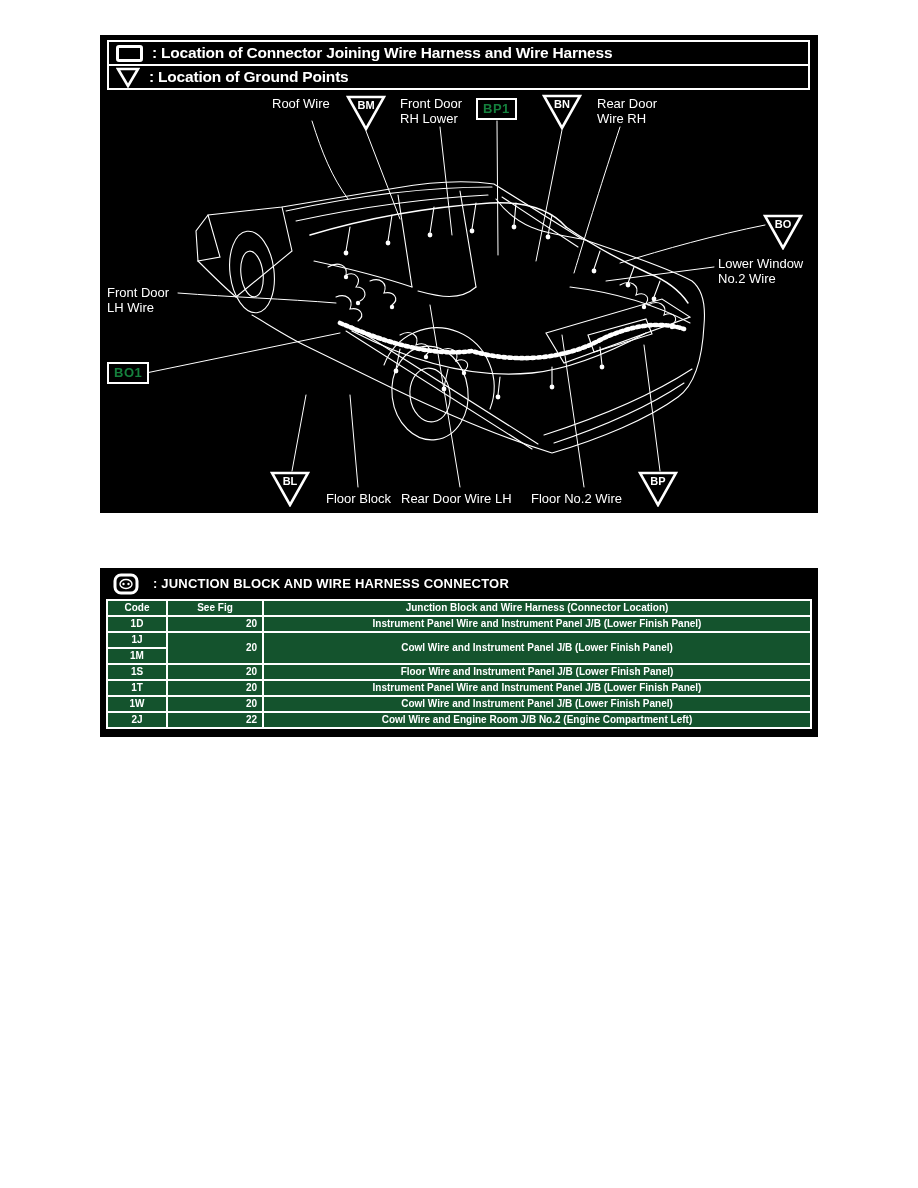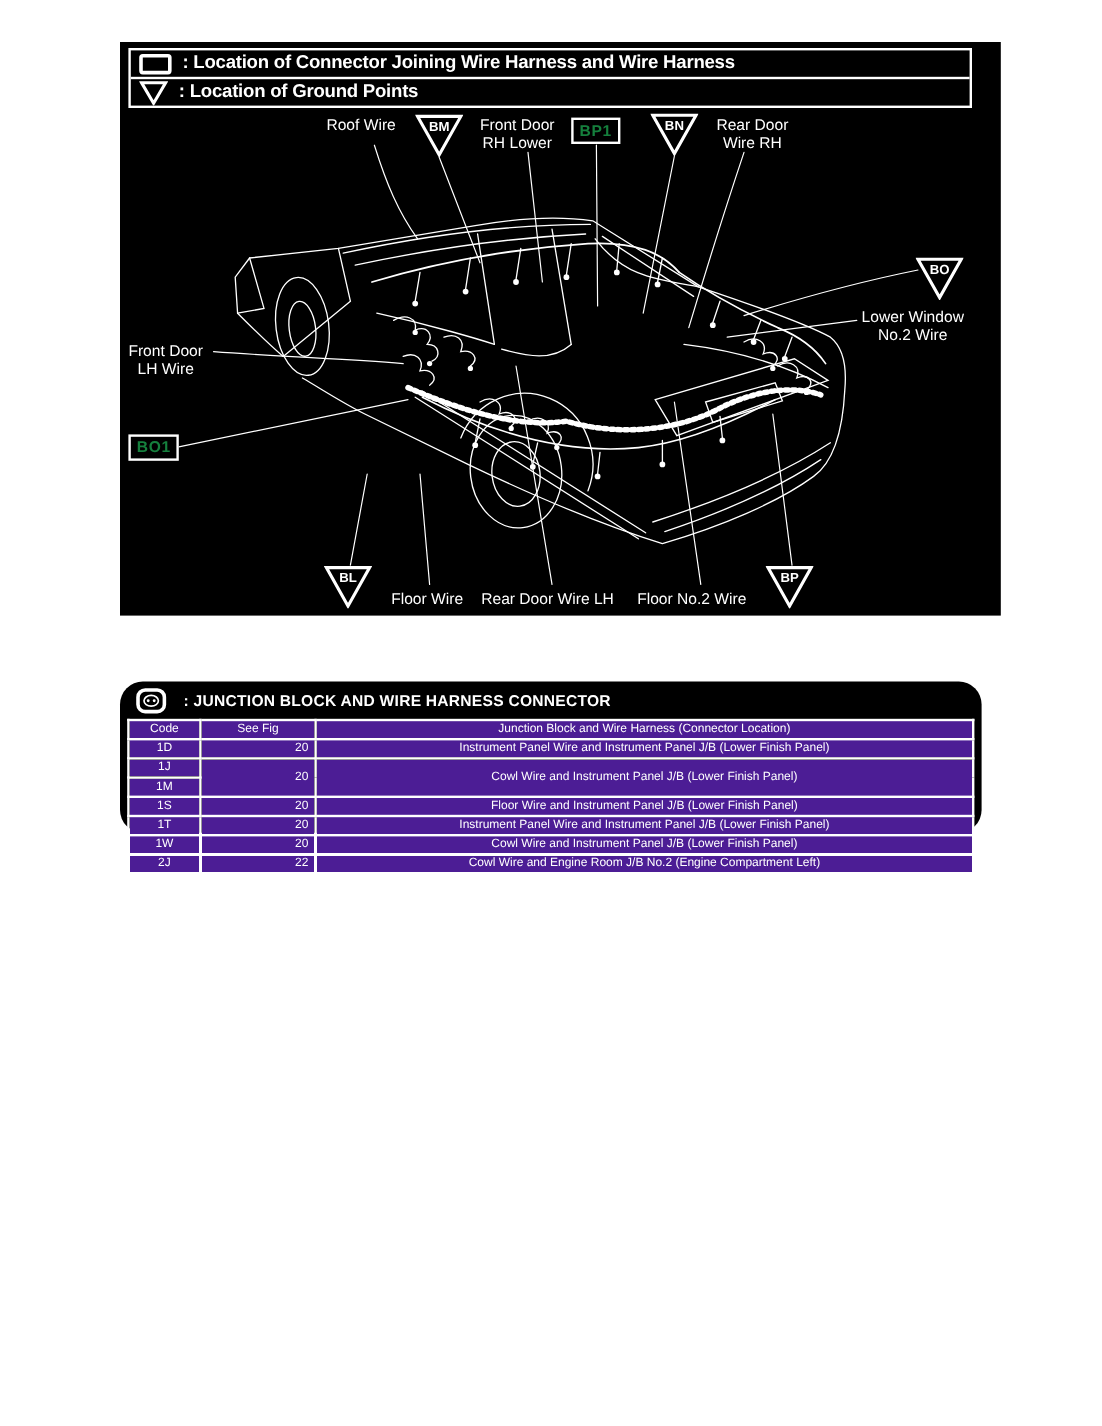--- a/index.html
+++ b/index.html
@@ -3,47 +3,47 @@
 <meta charset="utf-8">
 <style>
   html,body{margin:0;padding:0;}
   body{
     width:918px;height:1188px;background:#fff;position:relative;
     font-family:"Liberation Sans", sans-serif;
   }
   
   .diagram-panel{
     position:absolute;left:100px;top:35px;width:718px;height:478px;
-    background:#000;color:#fff;overflow:hidden;padding-left:16px;
+    background:#000;color:#fff;overflow:hidden;
   }
   .legend{position:absolute;left:7px;top:5px;width:699px;border:2px solid #fff;z-index:5;background:#000;}
   .legend-row{display:flex;align-items:center;height:22px;padding-left:7px;}
   .legend-row + .legend-row{border-top:2px solid #fff;}
   .legend-label{font-size:15.5px;font-weight:bold;letter-spacing:-0.2px;margin-left:9px;white-space:nowrap;}
   .rect-icon{display:inline-block;width:21px;height:11px;border:3px solid #fff;border-radius:3px;flex:0 0 auto;}
   .legend-tri{flex:0 0 auto;}
   .car-svg{position:absolute;left:0;top:0;z-index:1;}
-  .wire-label{position:absolute;font-size:13px;line-height:15px;color:#fff;white-space:nowrap;z-index:4;text-align:center;}
+  .wire-label{position:absolute;font-size:13px;line-height:15px;color:#fff;white-space:nowrap;z-index:4;}
   .tri-marker{position:absolute;z-index:4;}
   .tri-marker text{font-family:"Liberation Sans",sans-serif;font-size:11px;font-weight:bold;fill:#fff;}
   .box-marker{
     position:absolute;z-index:4;border:2.5px solid #fff;background:#000;color:#15803d;
     font-size:13px;font-weight:bold;padding:1px 5px 2px;letter-spacing:0.5px;
   }
   
   .table-panel{
-    position:absolute;left:100px;top:568px;width:718px;height:126px;
-    background:#000;color:#fff;border-radius:19px;
+    position:absolute;left:100px;top:568px;width:718px;height:169px;
+    background:#000;color:#fff;
   }
   .tbl-title{display:flex;align-items:center;height:31px;padding-left:13px;}
   .tbl-title-text{font-size:13px;font-weight:bold;letter-spacing:0.2px;margin-left:14px;white-space:nowrap;}
   table.jb{border-collapse:collapse;margin:0 6px;width:706px;table-layout:fixed;}
   .jb th,.jb td{
-    border:2px solid #fff;background:#4c1d95;color:#fff;
-    font-size:10px;font-weight:normal;line-height:12px;padding:1px 5px;overflow:hidden;white-space:nowrap;
+    border:2px solid #fff;background:#14532d;color:#fff;
+    font-size:10px;font-weight:bold;line-height:12px;padding:1px 5px;overflow:hidden;white-space:nowrap;
   }
   .jb .c-code{width:48px;text-align:center;}
   .jb th.c-fig{width:84px;text-align:center;}
   .jb td.c-fig{width:84px;text-align:right;}
   .jb .c-desc{text-align:center;}
 </style>
 </head>
 <body>
 
 <div class="diagram-panel">
@@ -171,21 +171,21 @@
   </div>
   <div class="wire-label" style="left:618px;top:221px">
     <div>Lower Window</div>
     <div>No.2 Wire</div>
   </div>
   <div class="wire-label" style="left:7px;top:250px">
     <div>Front Door</div>
     <div>LH Wire</div>
   </div>
   <div class="wire-label" style="left:226px;top:456px">
-    <span>Floor Wire</span>
+    <span>Floor Block</span>
   </div>
   <div class="wire-label" style="left:301px;top:456px">
     <span>Rear Door Wire LH</span>
   </div>
   <div class="wire-label" style="left:431px;top:456px">
     <span>Floor No.2 Wire</span>
   </div>
 
   <svg class="tri-marker" style="left:246px;top:60px" width="40" height="36">
     <polygon points="2,2 38,2 20,34" fill="#000" stroke="#fff" stroke-width="2.6"></polygon>

